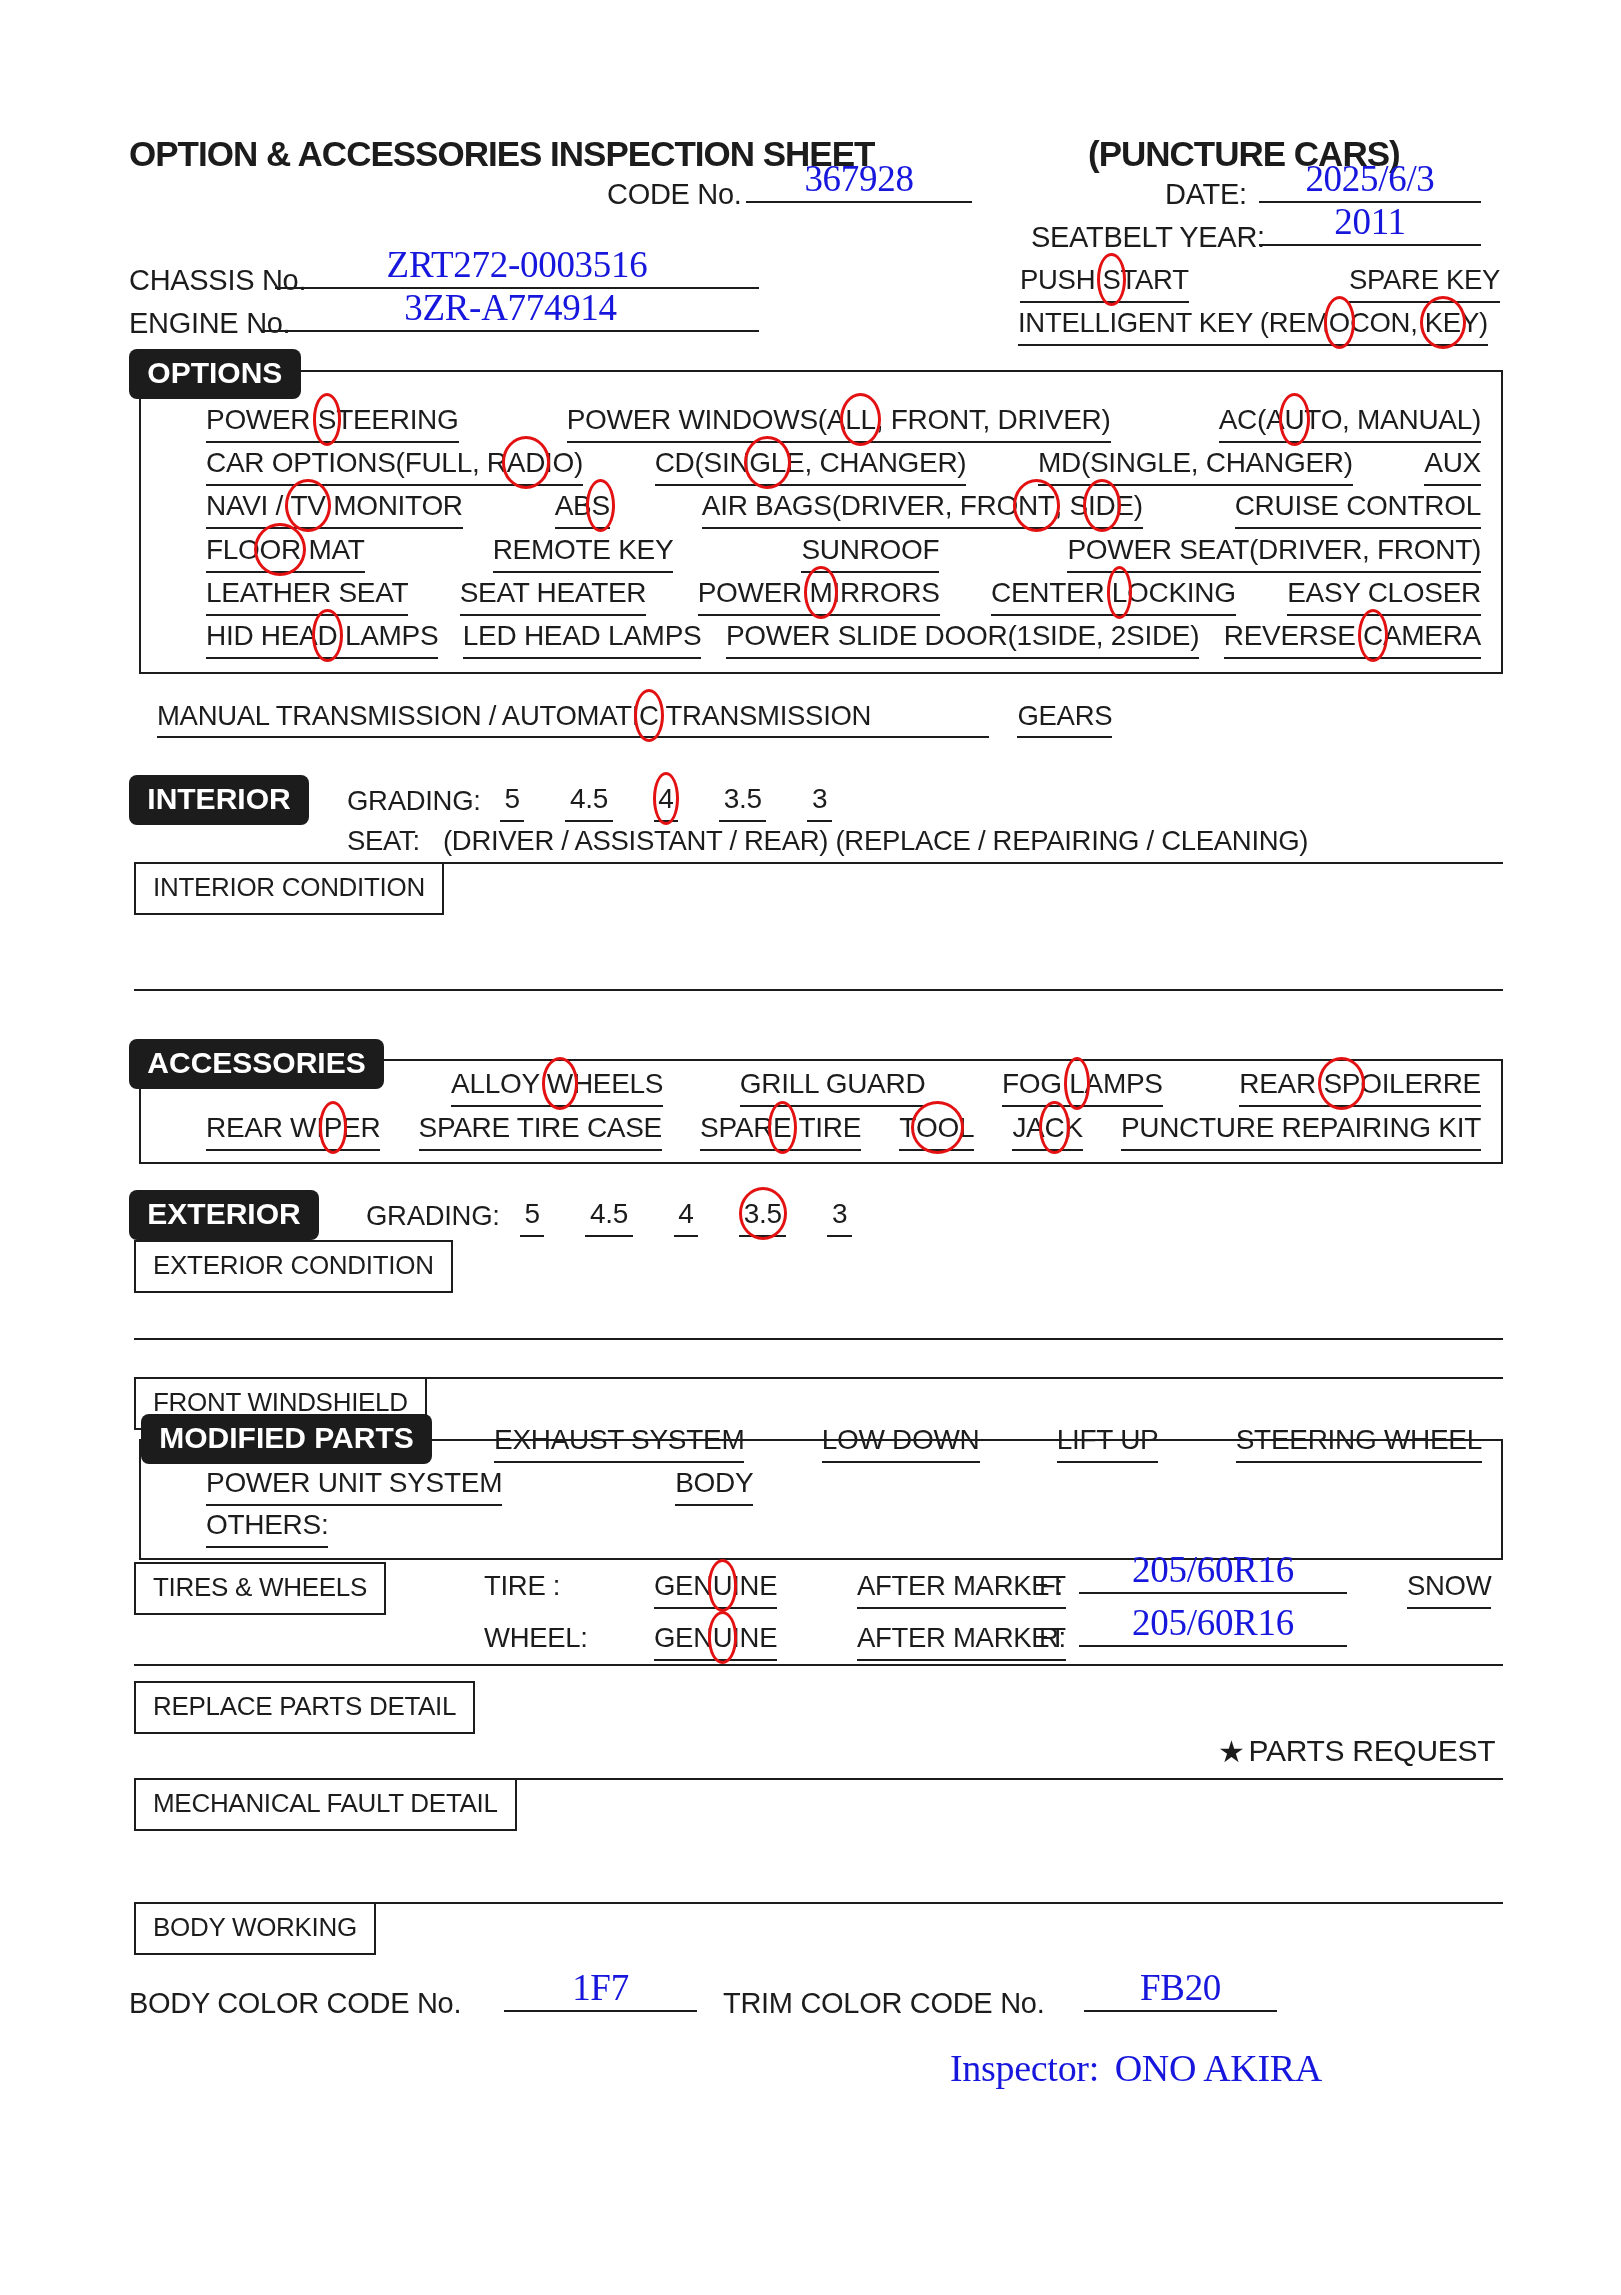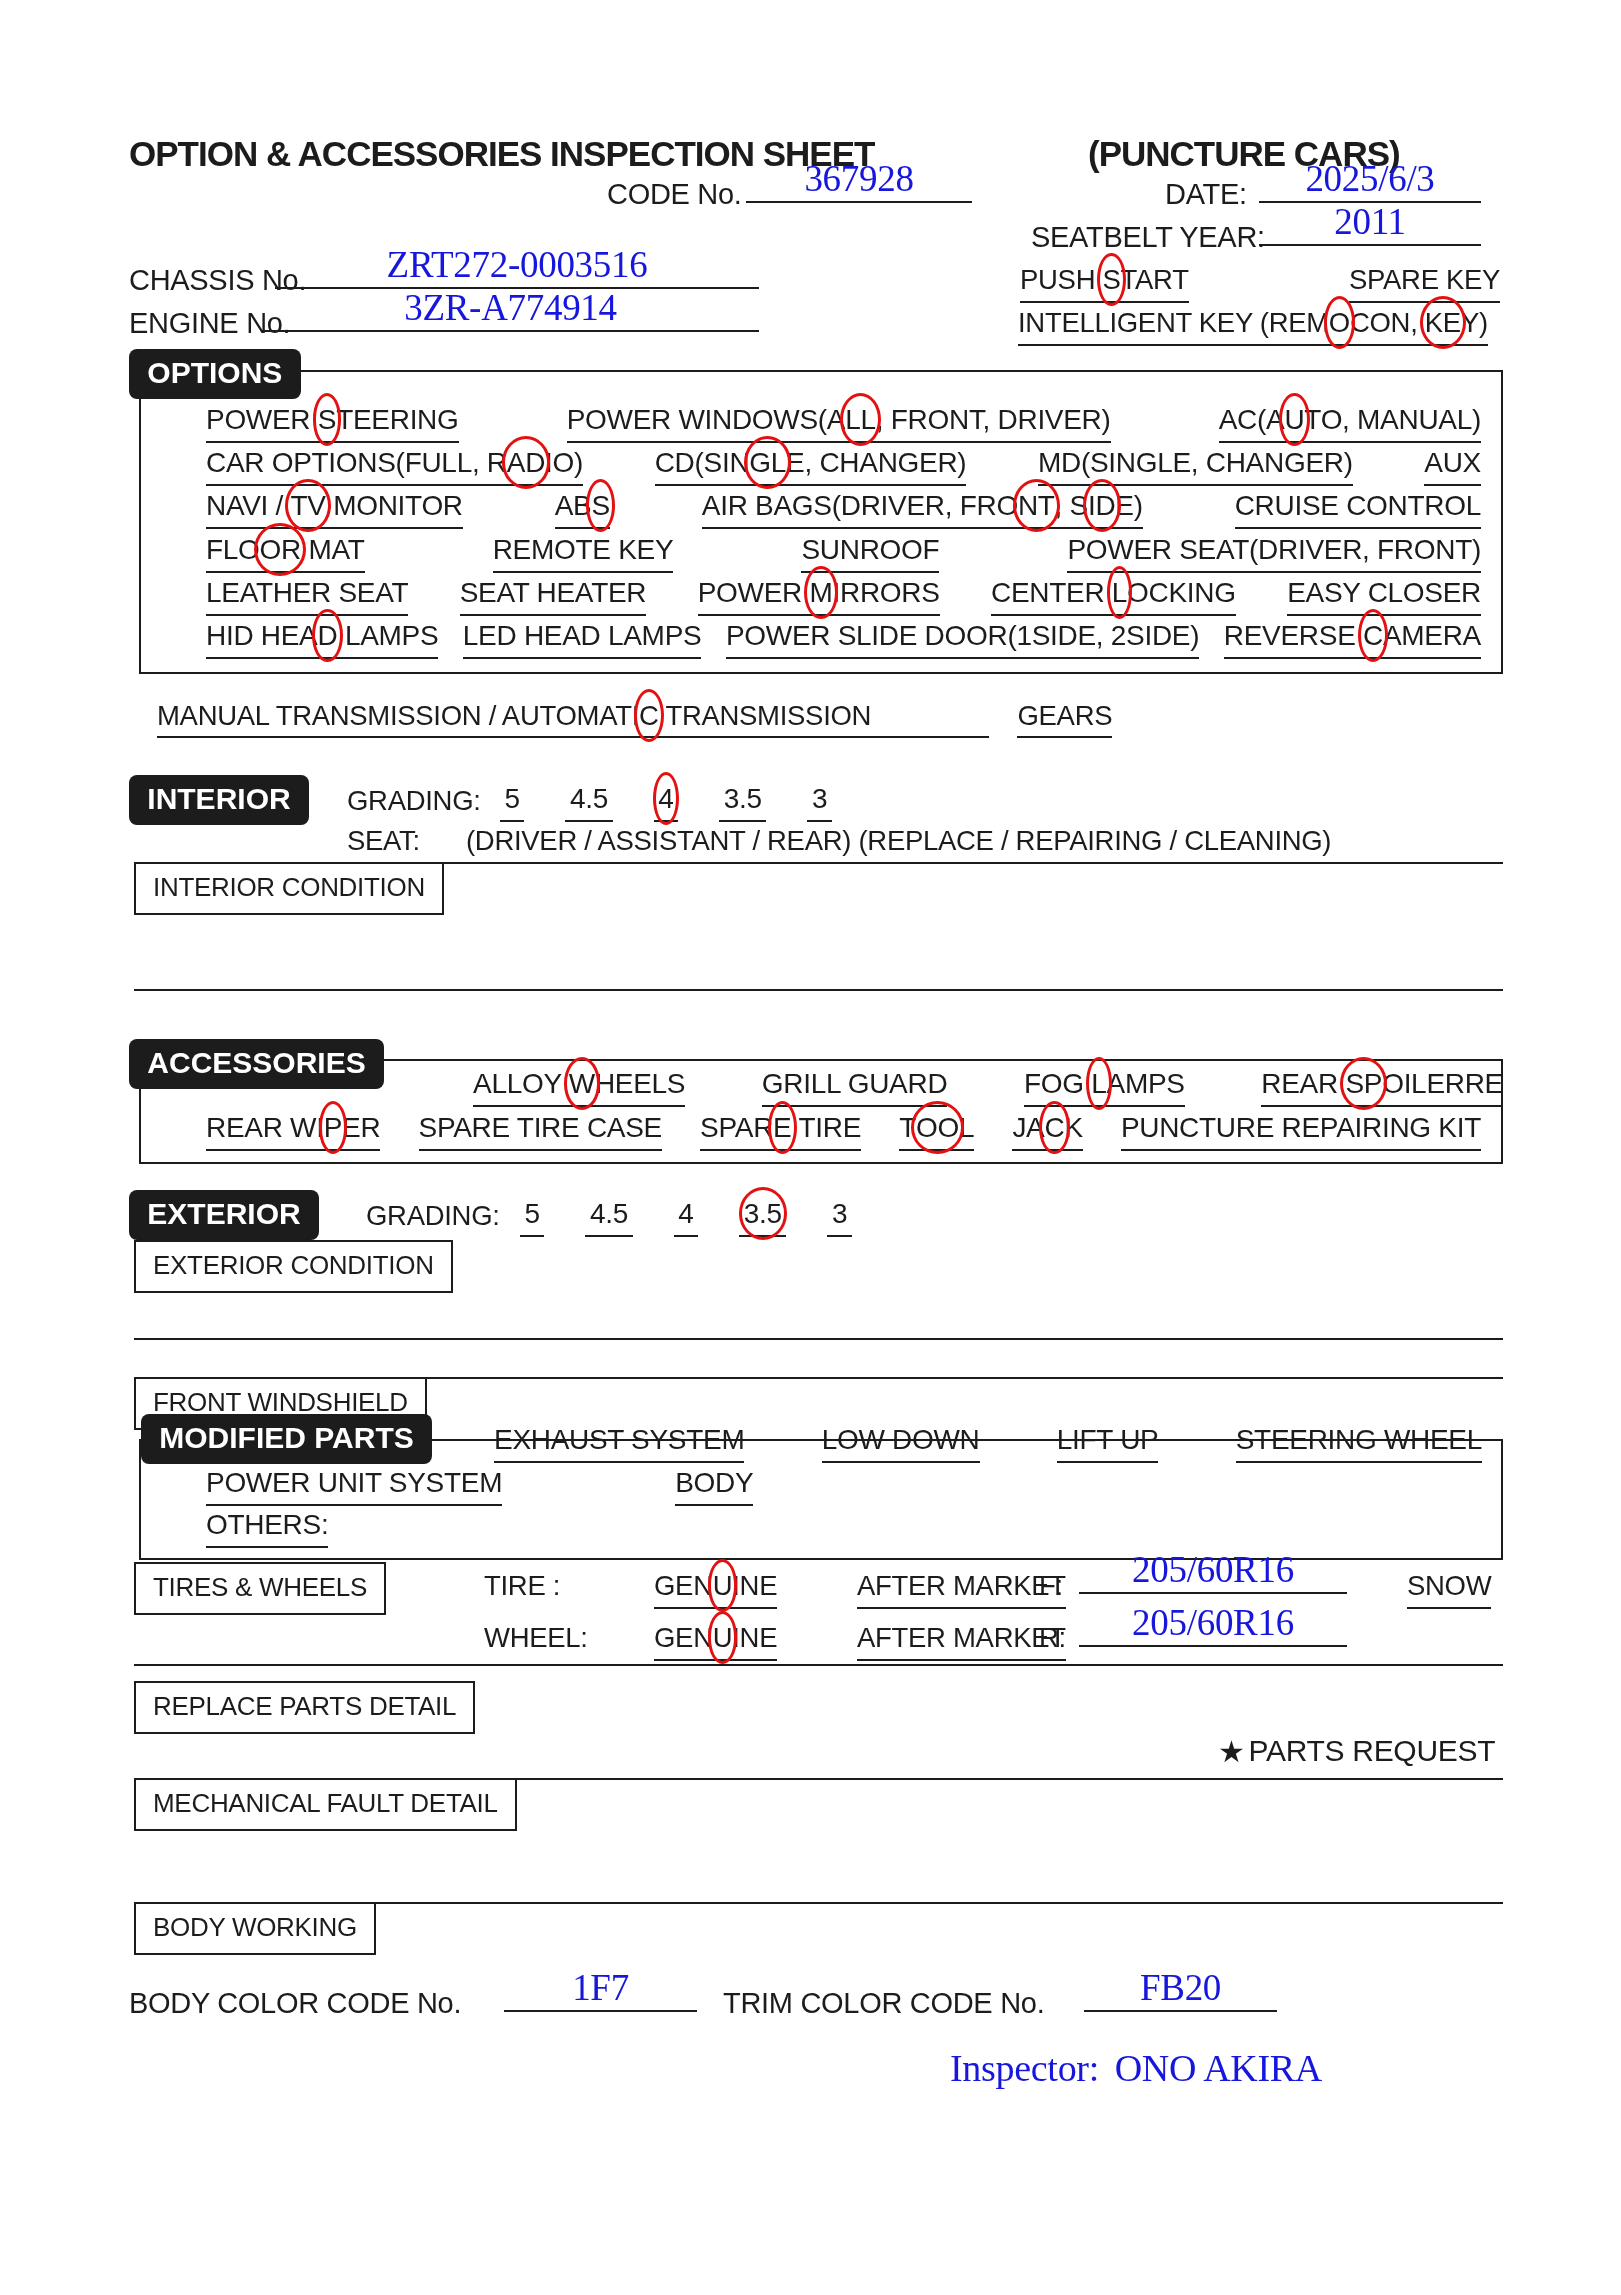--- a/index.html
+++ b/index.html
@@ -106,28 +106,28 @@
   <div class="abs tag" style="left:129px;top:775px">INTERIOR</div>
   <span class="abs lbl2" style="left:347px;top:785px">GRADING:</span>
   <div class="abs grow" style="left:500px;top:783px" data-row="interior.grades">
       <span class="tok"><span>5</span></span>
       <span class="tok"><span>4.5</span></span>
       <span class="tok"><span class="circ">4</span></span>
       <span class="tok"><span>3.5</span></span>
       <span class="tok"><span>3</span></span>
     </div>
   <span class="abs lbl2" style="left:347px;top:825px">SEAT:</span>
-  <span class="abs txt" style="left:466px;top:825px">(DRIVER / ASSISTANT / REAR)   (REPLACE / REPAIRING / CLEANING)</span>
+  <span class="abs txt" style="left:443px;top:825px">(DRIVER / ASSISTANT / REAR)   (REPLACE / REPAIRING / CLEANING)</span>
   <div class="abs hline" style="top:862px"></div>
   <div class="abs cbox" style="left:134px;top:862px">INTERIOR CONDITION</div>
   <div class="abs hline" style="top:989px"></div>
 
   <div class="abs obox" style="left:139px;top:1059px;width:1364px;height:105px"></div>
   <div class="abs tag" style="left:129px;top:1039px">ACCESSORIES</div>
-  <div class="abs orow" style="left:473px;width:1030px;top:1068px" data-row="accessories.rows.0">
+  <div class="abs orow" style="left:451px;width:1030px;top:1068px" data-row="accessories.rows.0">
       <span class="tok"><span>ALLOY </span><span class="circ">W</span><span>HEELS</span></span>
       <span class="tok"><span>GRILL GUARD</span></span>
       <span class="tok"><span>FOG </span><span class="circ">L</span><span>AMPS</span></span>
       <span class="tok"><span>REAR </span><span class="circ">SP</span><span>OILERRE</span></span>
     </div>
   <div class="abs orow" style="top:1112px" data-row="accessories.rows.1">
       <span class="tok"><span>REAR WI</span><span class="circ">P</span><span>ER</span></span>
       <span class="tok"><span>SPARE TIRE CASE</span></span>
       <span class="tok"><span>SPAR</span><span class="circ">E</span><span> TIRE</span></span>
       <span class="tok"><span>T</span><span class="circ">OO</span><span>L</span></span>

